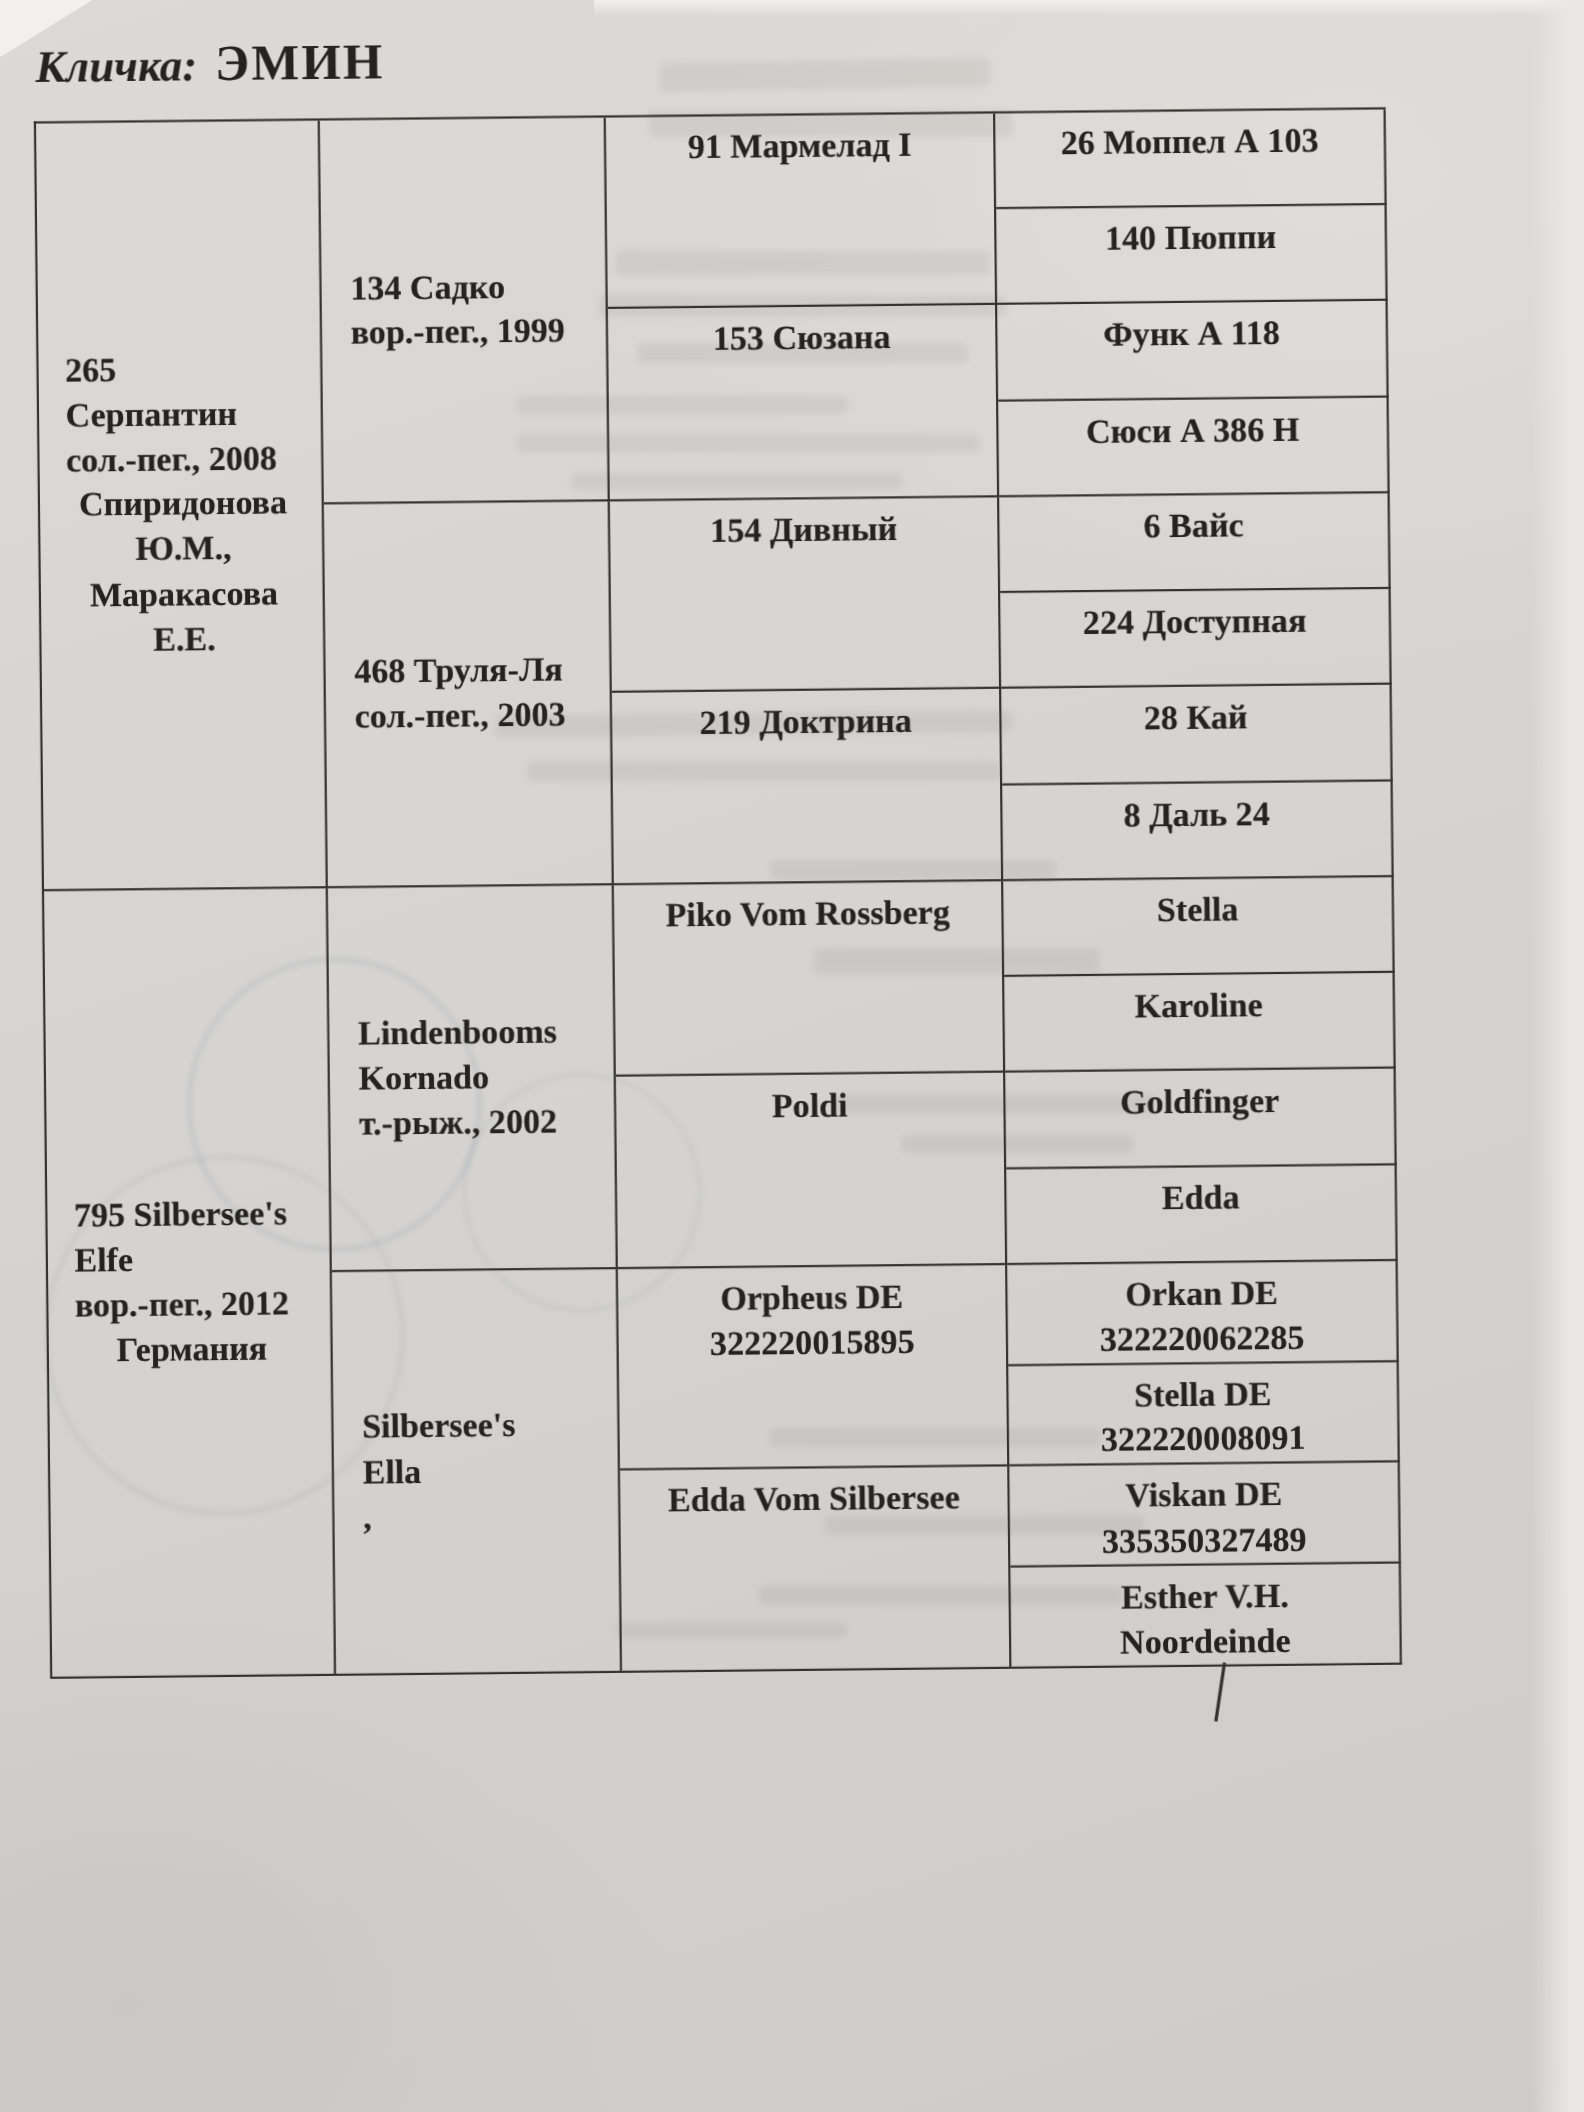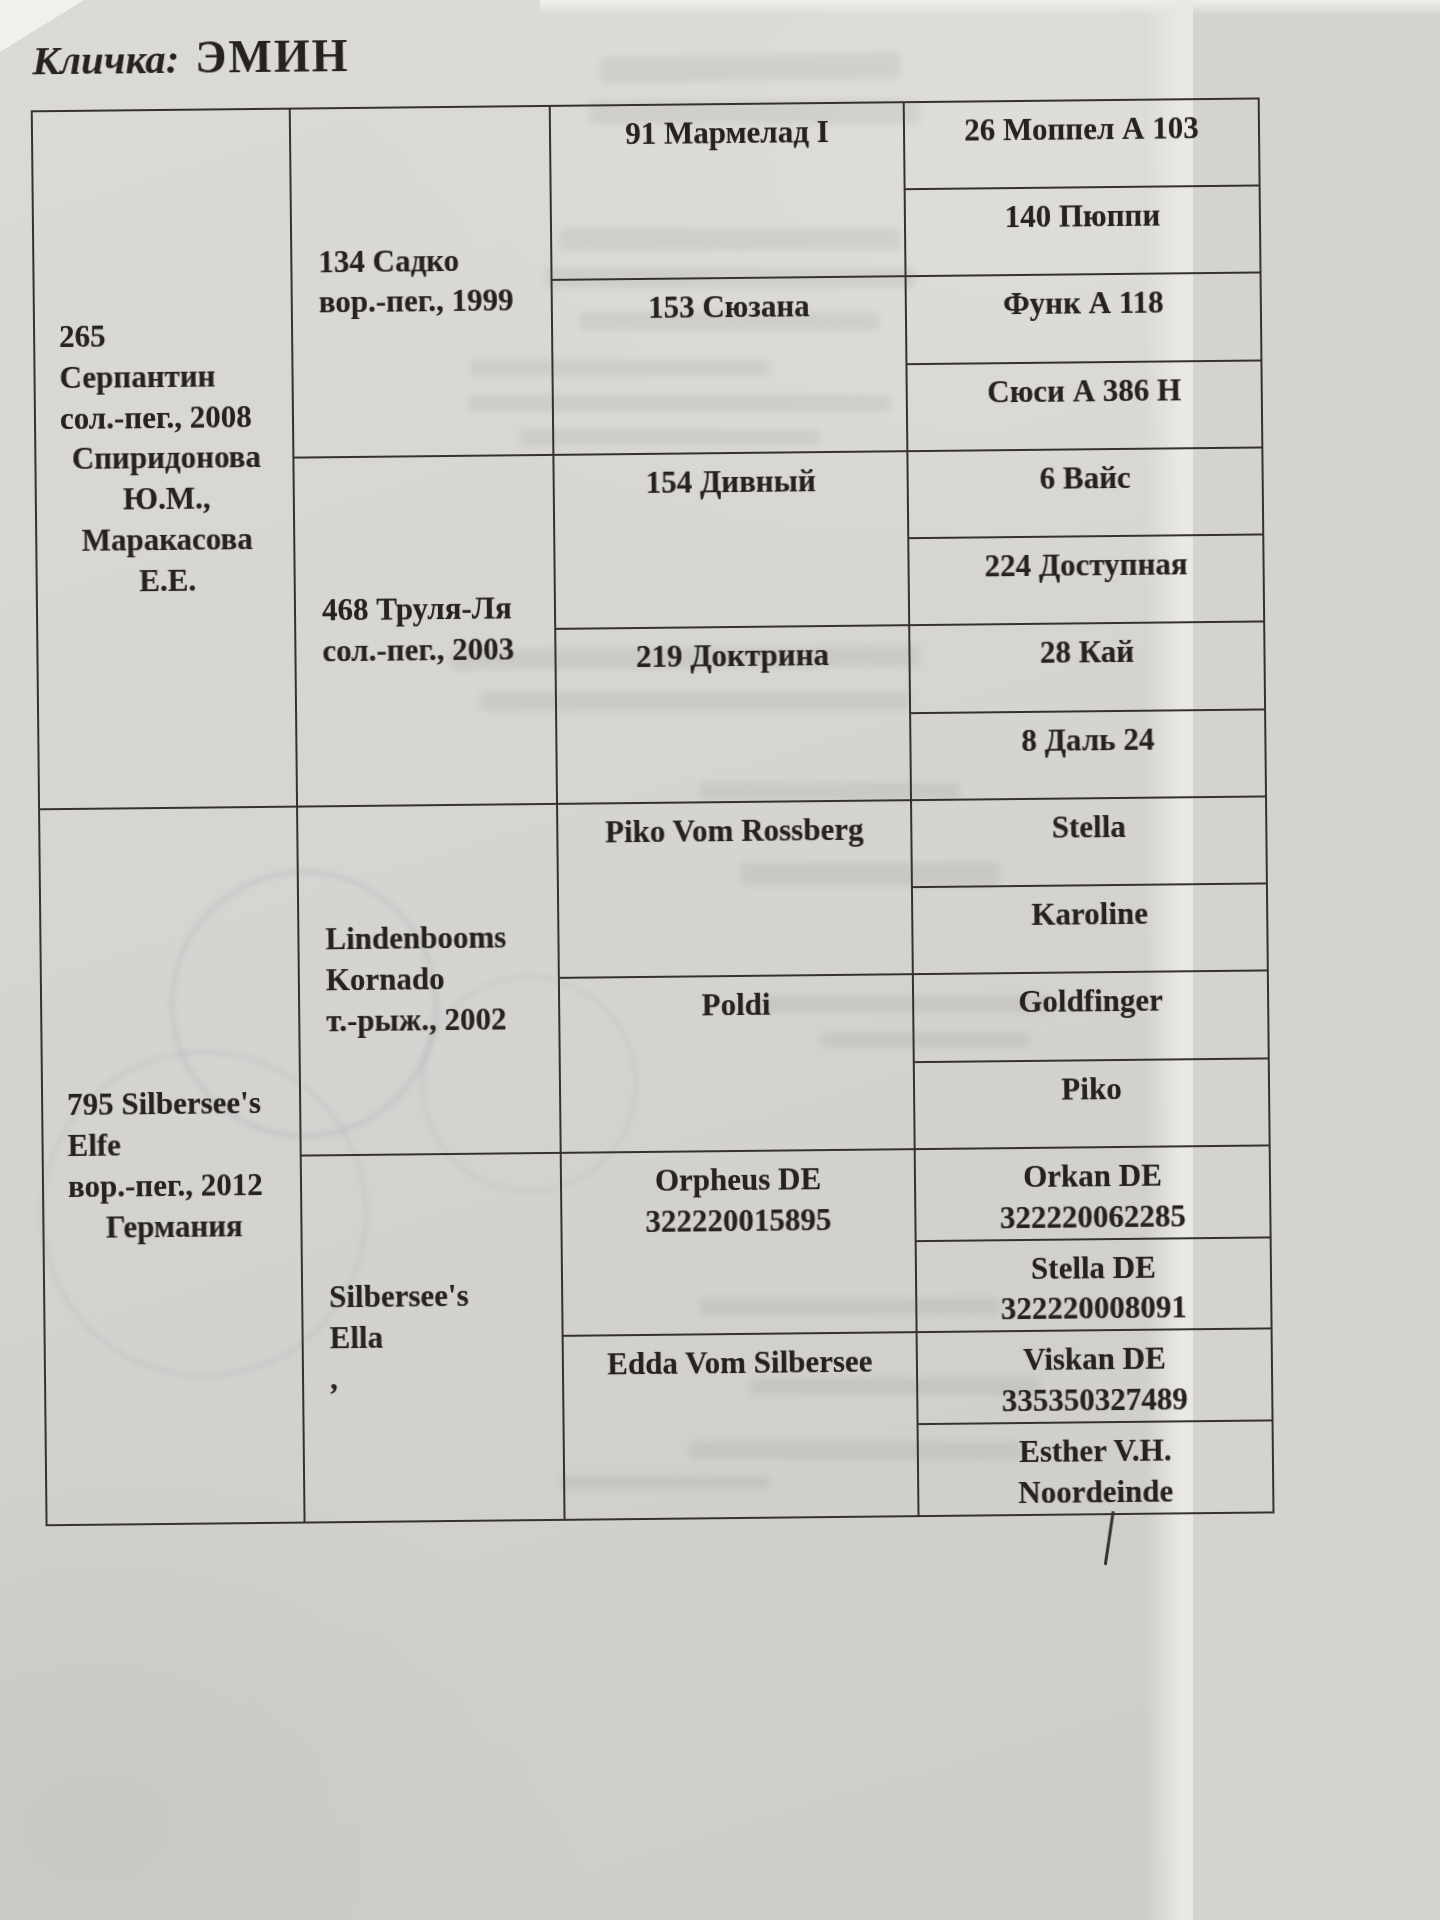--- a/index.html
+++ b/index.html
@@ -2,21 +2,21 @@
 <html><head>
 <meta charset="utf-8">
 <style>
   html,body{margin:0;padding:0;}
   body{
     width:1440px;height:1920px;overflow:hidden;
     font-family:"Liberation Serif", serif;
     background:#d4d3cf;
   }
   .photo{
-    position:absolute;inset:0;width:1193px;height:1920px;
+    position:absolute;inset:0;width:1440px;height:1920px;
     background:
       radial-gradient(1100px 760px at 85% 8%, #deddd9 0%, rgba(222,221,217,0) 60%),
       radial-gradient(900px 700px at 8% 95%, #c9c8c5 0%, rgba(201,200,197,0) 55%),
       linear-gradient(163deg,#dbdad6 0%,#d5d4d0 45%,#cdccc9 100%);
   }
   
   .edge-top{position:absolute;left:540px;top:0;width:900px;height:15px;
     background:linear-gradient(180deg,#f1f0ec 0%,rgba(241,240,236,0) 100%);}
   .corner-tl{position:absolute;left:0;top:0;width:84px;height:52px;background:#f3f2ee;
     clip-path:polygon(0 0,100% 0,0 100%);opacity:.9;}
@@ -182,21 +182,21 @@
       <div class="cell c-top" style="grid-column:4;grid-row:9">
         <div class="tx">Stella</div>
       </div>
       <div class="cell c-top" style="grid-column:4;grid-row:10">
         <div class="tx">Karoline</div>
       </div>
       <div class="cell c-top" style="grid-column:4;grid-row:11">
         <div class="tx">Goldfinger</div>
       </div>
       <div class="cell c-top" style="grid-column:4;grid-row:12">
-        <div class="tx">Piko</div>
+        <div class="tx">Edda</div>
       </div>
       <div class="cell c-top" style="grid-column:4;grid-row:13">
         <div class="tx">Orkan  DE
 322220062285</div>
       </div>
       <div class="cell c-top" style="grid-column:4;grid-row:14">
         <div class="tx">Stella DE
 322220008091</div>
       </div>
       <div class="cell c-top" style="grid-column:4;grid-row:15">

